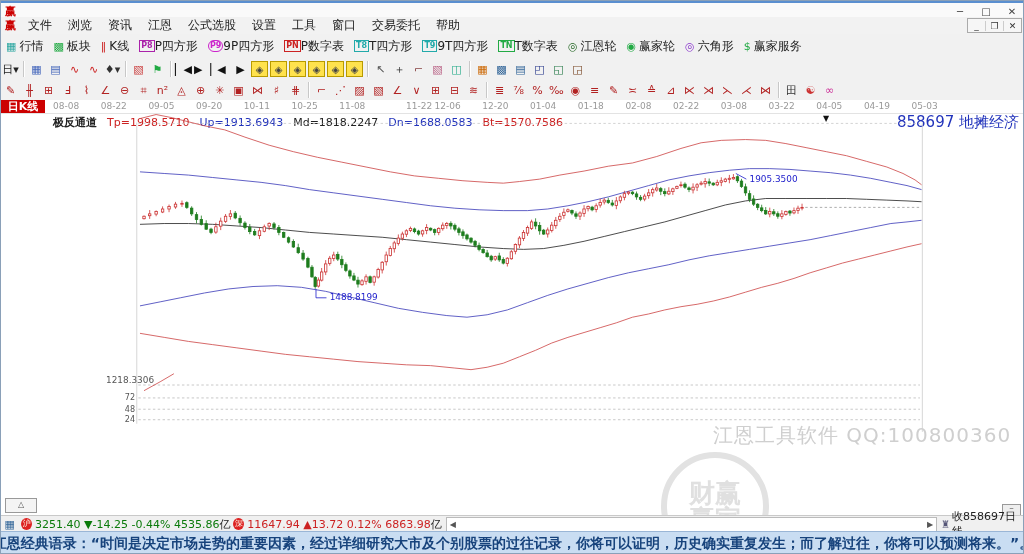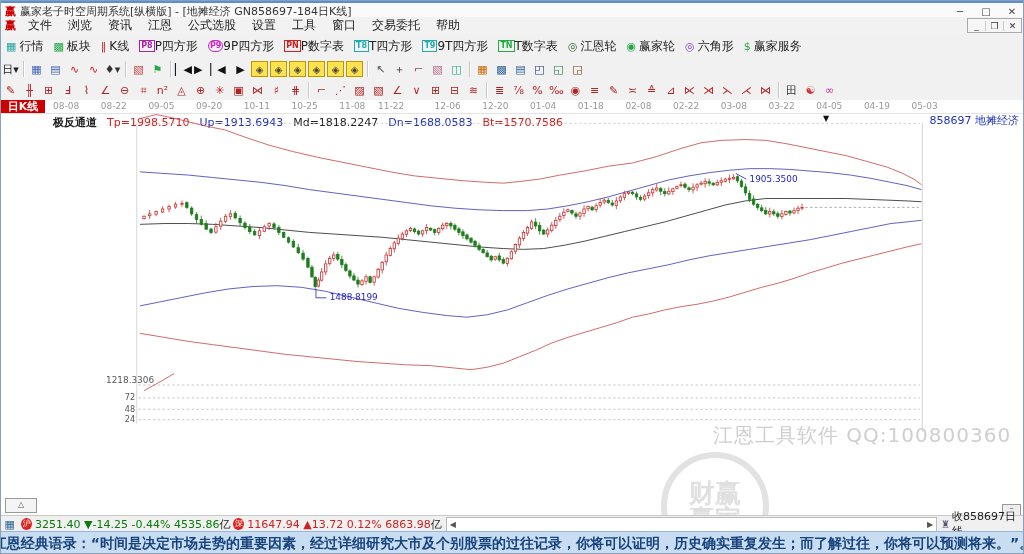--- a/index.html
+++ b/index.html
@@ -36,21 +36,21 @@
            display:flex;align-items:center;justify-content:center;margin:0 1px;}
   
   #chart{left:0;top:99px;width:1024px;height:415px;background:#fff;overflow:hidden;}
   #period-tag{left:0;top:0;width:44px;height:13px;background:#c00;color:#fff;font-size:11px;
               font-weight:bold;text-align:center;line-height:13px;}
   .datelbl{position:absolute;top:1px;font-size:9px;color:#999;}
   #hdr-rule{left:0;top:13px;width:1024px;height:1px;background:#e3e3e3;}
   #info-row{left:52px;top:15px;font-size:11px;white-space:nowrap;}
   #info-row b{font-weight:bold;color:#222;margin-right:10px;}
   #info-row span{margin-right:10px;}
-  #stock-lbl{right:6px;top:13px;font-size:11px;color:#2233bb;}
+  #stock-lbl{right:6px;top:13px;font-size:15px;color:#2233bb;}
   #mk-down{left:822px;top:14px;font-size:8px;color:#111;}
   
   #wm-qq{left:712px;top:322px;font-size:20px;color:#cfcfcf;letter-spacing:1px;}
   #wm-big{left:752px;top:346px;font-size:54px;font-weight:bold;color:#dedede;letter-spacing:2px;}
   #wm-url{left:820px;top:398px;font-size:20px;font-style:italic;color:#e4e4e4;}
   #wm-seal{left:660px;top:352px;width:96px;height:96px;border:6px solid #e2e2e2;border-radius:50%;
            display:flex;flex-direction:column;align-items:center;justify-content:center;color:#e0e0e0;
            font-weight:bold;font-size:26px;line-height:26px;}
   #vol-btn{left:4px;top:398px;width:30px;height:13px;border:1px solid #999;background:#f4f4f4;
            font-size:8px;color:#555;text-align:center;line-height:12px;}
@@ -73,21 +73,20 @@
   #quote-text{font-size:14px;font-weight:bold;color:#17437c;white-space:nowrap;}
   svg text{font-family:"DejaVu Sans","Liberation Sans",sans-serif;}
 </style>
 </head>
 <body>
 
 <div id="app">
 
   <div id="titlebar" class="abs">
     <span class="applogo">赢</span>
-    <span id="title-text">赢家老子时空周期系统[纵横版] - [地摊经济  GN858697-184日K线]</span>
     <span style="margin-left:auto;">
       <span class="wctl" style="display:inline-block">─</span><span class="wctl" style="display:inline-block">□</span><span class="wctl" style="display:inline-block">✕</span>
     </span>
   </div>
 
   <div id="menubar" class="abs">
     <span class="applogo">赢</span>
     <span id="menu-items" style="display:flex;">
         <span class="menu-item">文件</span>
         <span class="menu-item">浏览</span>
@@ -249,21 +248,21 @@
   <div id="chart" class="abs">
     <div id="period-tag" class="abs">日K线</div>
     <div id="dates">
         <span class="datelbl" style="left: 52px;">08-08</span>
         <span class="datelbl" style="left: 99.7px;">08-22</span>
         <span class="datelbl" style="left: 147.4px;">09-05</span>
         <span class="datelbl" style="left: 195.1px;">09-20</span>
         <span class="datelbl" style="left: 242.8px;">10-11</span>
         <span class="datelbl" style="left: 290.5px;">10-25</span>
         <span class="datelbl" style="left: 338.2px;">11-08</span>
-        <span class="datelbl" style="left: 377px;">11-22</span>
+        <span class="datelbl" style="left: 405px;">11-22</span>
         <span class="datelbl" style="left: 433.6px;">12-06</span>
         <span class="datelbl" style="left: 481.3px;">12-20</span>
         <span class="datelbl" style="left: 529px;">01-04</span>
         <span class="datelbl" style="left: 576.7px;">01-18</span>
         <span class="datelbl" style="left: 624.4px;">02-08</span>
         <span class="datelbl" style="left: 672.1px;">02-22</span>
         <span class="datelbl" style="left: 719.8px;">03-08</span>
         <span class="datelbl" style="left: 767.5px;">03-22</span>
         <span class="datelbl" style="left: 815.2px;">04-05</span>
         <span class="datelbl" style="left: 862.9px;">04-19</span>

